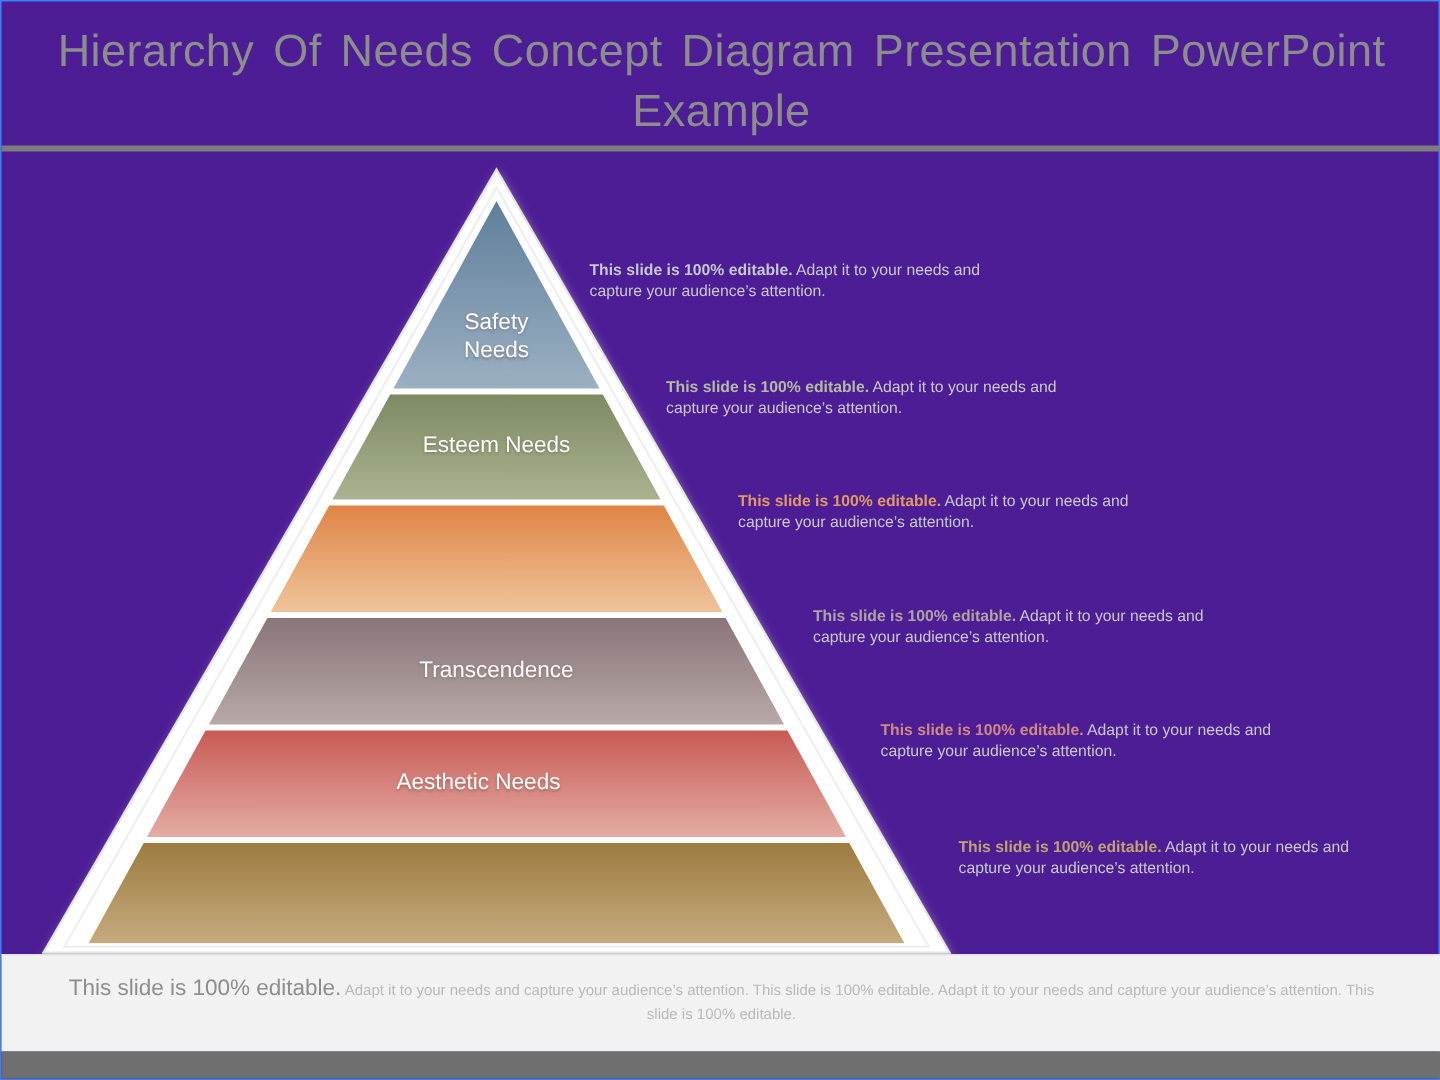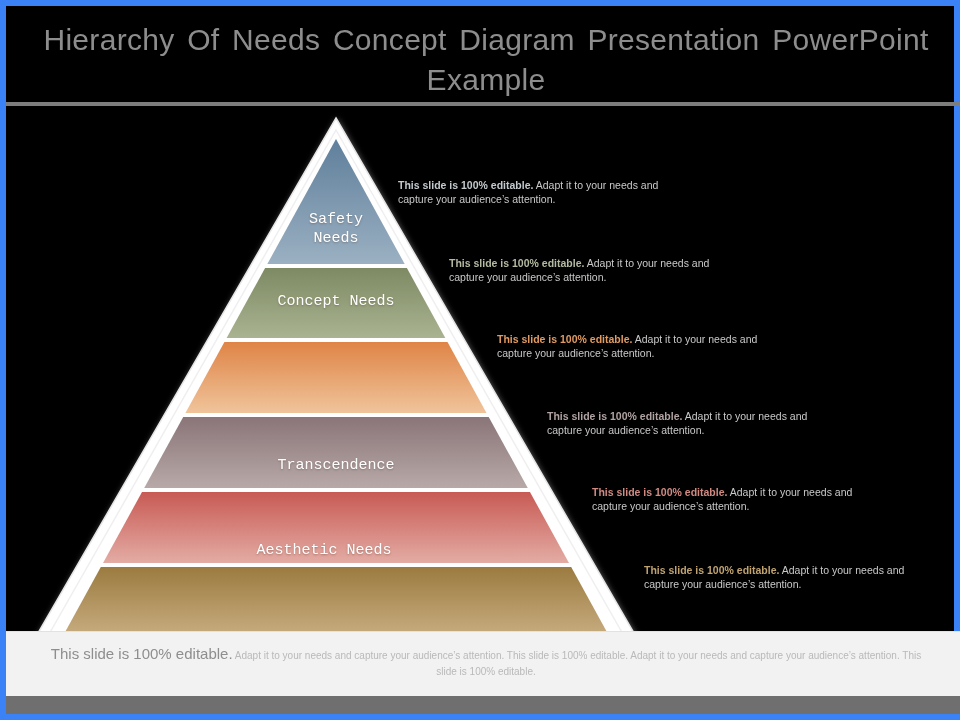--- a/index.html
+++ b/index.html
@@ -5,22 +5,22 @@
   html,body{margin:0;padding:0;}
   body{
     width:960px;height:720px;
     background:#ffffff;
     font-family:"Liberation Sans",sans-serif;
     overflow:hidden;
     position:relative;
   }
   #slide{
     position:absolute;inset:0;
-    background:#000000;
-    border:6px solid #3b82f6;
+    background:#4c1d95;
+    border:1px solid #3b82f6;
     box-sizing:border-box;
   }
 
   
   #title-block{
     position:absolute;left:0;top:14px;width:960px;
     text-align:center;
   }
   #slide-title{
     margin:0;padding:0 30px;
@@ -46,21 +46,21 @@
   
   .tier-label{
     position:absolute;
     color:#ffffff;
     font-size:15px;
     line-height:19px;
     text-align:center;
     text-shadow:0 1px 2px rgba(90,70,60,.45);
     white-space:pre-line;
     pointer-events:none;
-    font-family:Liberation Mono, monospace;
+    font-family:Liberation Sans, sans-serif;
   }
 
   
   .note{
     position:absolute;
     width:280px;
     font-size:10.5px;
     line-height:14px;
     color:#c9c9c9;
     font-family:"Liberation Sans",sans-serif;
@@ -147,23 +147,23 @@
         <rect x="0" y="158" width="960" height="70" fill="url(#g1)"></rect>
         <rect x="0" y="232" width="960" height="71" fill="url(#g2)"></rect>
         <rect x="0" y="307" width="960" height="71" fill="url(#g3)"></rect>
         <rect x="0" y="382" width="960" height="71" fill="url(#g4)"></rect>
         <rect x="0" y="457" width="960" height="67" fill="url(#g5)"></rect>
       </g>
     </svg>
 
     <div class="tier-label" style="left:240px;top:100px;width:180px;">Safety
 Needs</div>
-    <div class="tier-label" style="left:240px;top:182px;width:180px;">Concept Needs</div>
-    <div class="tier-label" style="left:215px;top:332px;width:230px;margin-top:14px;">Transcendence</div>
-    <div class="tier-label" style="left:203px;top:431px;width:230px;">Aesthetic Needs</div>
+    <div class="tier-label" style="left:240px;top:182px;width:180px;">Esteem Needs</div>
+    <div class="tier-label" style="left:215px;top:332px;width:230px;">Transcendence</div>
+    <div class="tier-label" style="left:203px;top:407px;width:230px;">Aesthetic Needs</div>
   </div>
 
   <div class="note" style="left:392px;top:172px;">
     <b style="color: rgb(196, 201, 205);">This slide is 100% editable.</b><span> Adapt it to your needs and capture your audience’s attention.</span>
   </div>
   <div class="note" style="left:443px;top:250px;">
     <b style="color: rgb(181, 187, 162);">This slide is 100% editable.</b><span> Adapt it to your needs and capture your audience’s attention.</span>
   </div>
   <div class="note" style="left:491px;top:326px;">
     <b style="color: rgb(224, 154, 98);">This slide is 100% editable.</b><span> Adapt it to your needs and capture your audience’s attention.</span>

